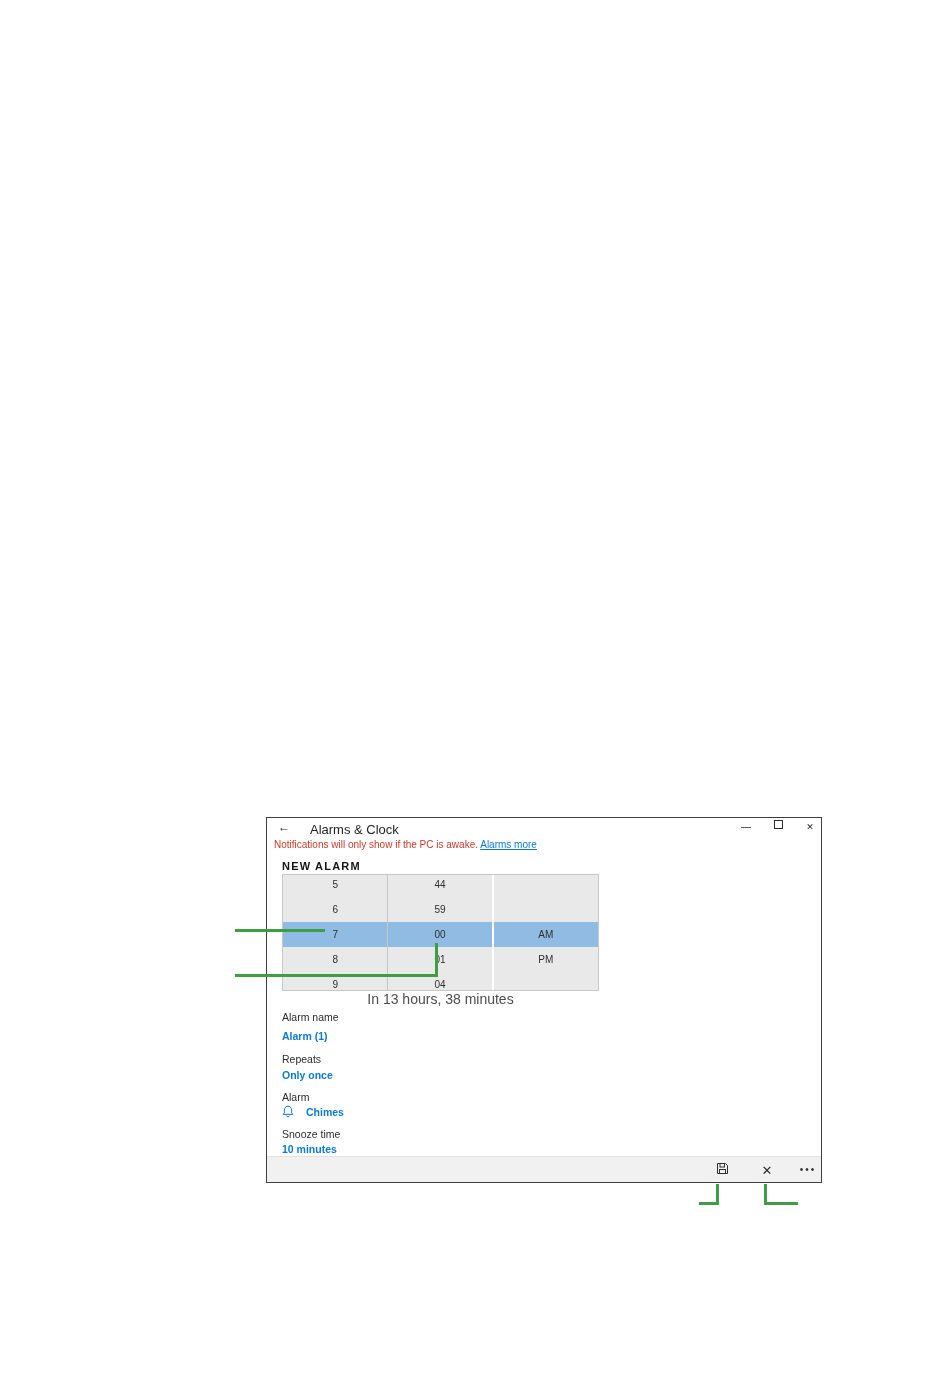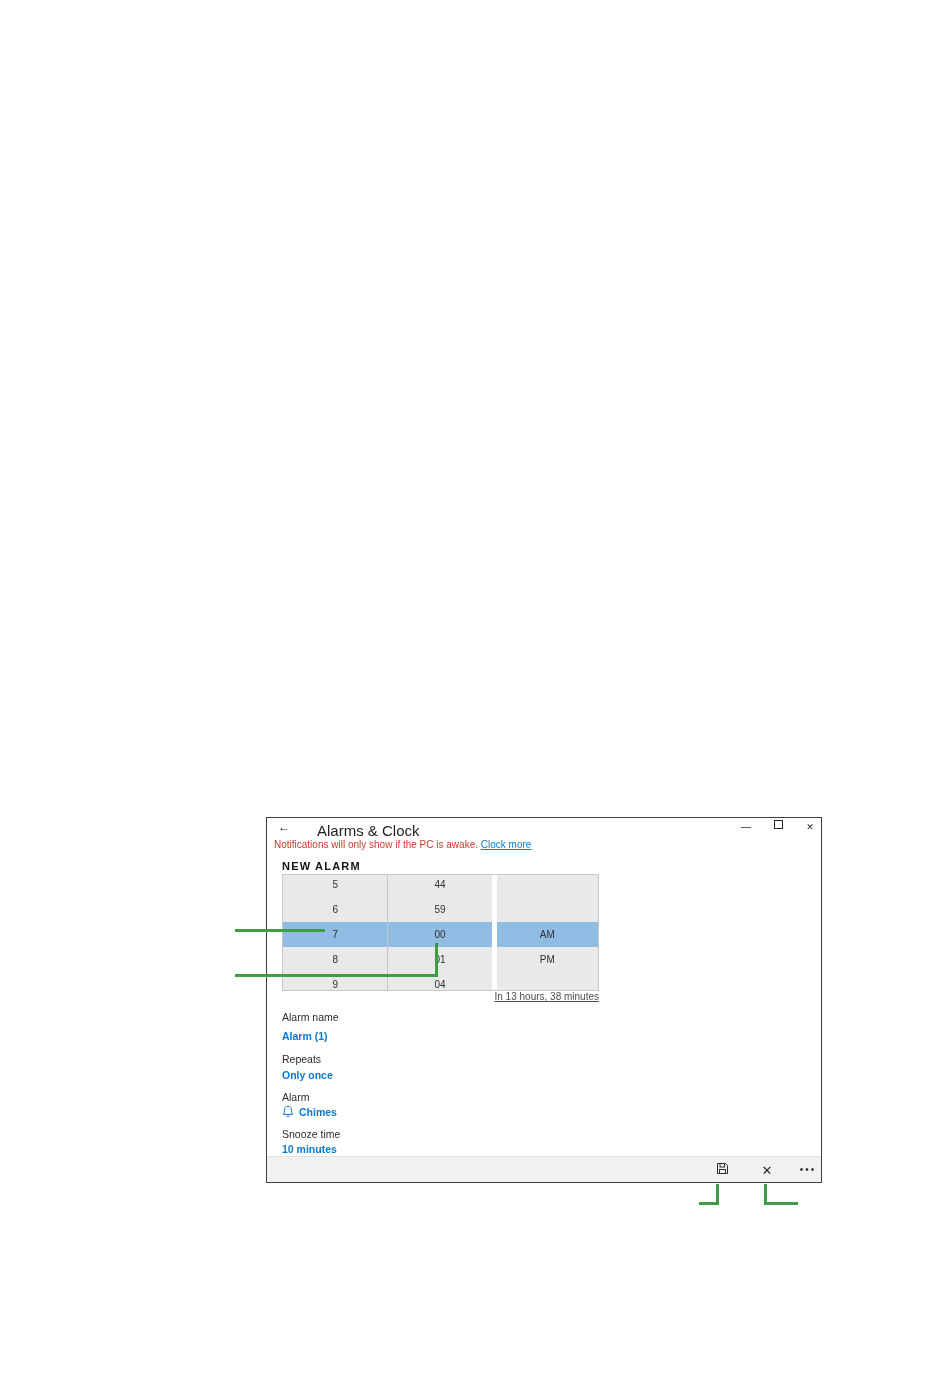--- a/index.html
+++ b/index.html
@@ -7,48 +7,48 @@
     position:relative;width:950px;height:1383px;background:#ffffff;overflow:hidden;
     font-family:"Liberation Sans","DejaVu Sans",sans-serif;
   }
   
   .app-window{
     position:absolute;left:266px;top:817px;width:556px;height:366px;
     background:#ffffff;border:1px solid #3f3f3f;border-bottom-width:2px;box-sizing:border-box;
   }
   .titlebar{position:absolute;left:0;top:0;width:100%;height:20px;background:#ffffff;}
   .back-btn{position:absolute;left:8px;top:1px;width:18px;height:16px;font-size:12px;color:#1a1a1a;text-align:center;line-height:16px;cursor:default;}
-  .win-title{position:absolute;left:50px;top:4px;font-size:15px;color:#1f1f1f;}
+  .win-title{position:absolute;left:43px;top:4px;font-size:13px;color:#1f1f1f;}
   .win-ctrl{position:absolute;top:1px;width:22px;height:16px;text-align:center;line-height:16px;color:#2a2a2a;}
   .ctrl-min{left:468px;font-size:10px;}
   .ctrl-max{left:500px;font-size:8px;}
   .ctrl-close{left:532px;font-size:9px;}
   .max-box{display:inline-block;width:7px;height:7px;border:1px solid #2a2a2a;}
   .notify{position:absolute;left:7px;top:21px;font-size:10px;color:#c83a2b;white-space:nowrap;}
   .notify a{color:#0b79d0;text-decoration:underline;cursor:pointer;}
   .heading{position:absolute;left:15px;top:42px;font-size:11px;font-weight:bold;letter-spacing:1.2px;color:#141414;}
 
   
   .picker{
     position:absolute;left:15px;top:56px;width:317px;height:117px;
     background:#e9e9e9;border:1px solid #c8c8c8;box-sizing:border-box;overflow:hidden;
   }
   .picker-inner{position:absolute;left:0;top:-3px;width:100%;}
   .p-row{display:flex;height:25px;}
   .p-row.selected{background:#90bce4;}
   .p-cell{font-size:10px;color:#2f2f2f;text-align:center;line-height:25px;box-sizing:border-box;}
   .p-cell.c0{width:105px;}
   .p-cell.c1{width:105px;border-left:1px solid #c6c6c6;}
-  .p-cell.c2{width:107px;border-left:5px solid #ffffff;}
-  .countdown{position:absolute;left:15px;top:173px;width:317px;text-align:right;font-size:10px;color:#4d4d4d;text-decoration:underline;}
+  .p-cell.c2{width:107px;border-left:2px solid #ffffff;}
+  .countdown{position:absolute;left:15px;top:173px;width:317px;text-align:center;font-size:14px;color:#4d4d4d;}
 
   
   .f-label{position:absolute;left:15px;font-size:10.5px;color:#2b2b2b;}
   .f-value{position:absolute;left:15px;font-size:10.5px;color:#0b79d0;cursor:pointer;font-weight:bold;}
-  .bell-row{display:flex;align-items:center;gap:5px;}
+  .bell-row{display:flex;align-items:center;gap:12px;}
   .bell-icon{width:12px;height:13px;display:inline-block;}
 
   
   .cmdbar{position:absolute;left:0;top:338px;width:100%;height:26px;background:#f1f1f1;border-top:1px solid #e3e3e3;box-sizing:border-box;}
   .cmd-btn{position:absolute;top:0;width:28px;height:26px;display:flex;align-items:center;justify-content:center;cursor:pointer;}
   .cmd-save{left:441px;}
   .cmd-close{left:486px;font-size:13px;color:#2e2e2e;font-weight:400;}
   .cmd-more{left:527px;font-size:10px;color:#2e2e2e;letter-spacing:2px;line-height:26px;}
 
   
@@ -73,21 +73,21 @@
       <div class="win-title">Alarms &amp; Clock</div>
       <div class="win-ctrl ctrl-min">—</div>
       <div class="win-ctrl ctrl-max">
         <span class="max-box"></span>
       </div>
       <div class="win-ctrl ctrl-close">✕</div>
     </div>
 
     <div class="notify">
       <span>Notifications will only show if the PC is awake.</span>
-      <a>Clock more</a>
+      <a>Alarms more</a>
     </div>
 
     <div class="heading">NEW ALARM</div>
 
     <div class="picker">
       <div class="picker-inner">
         <div class="p-row">
           <div class="p-cell c0">5</div>
           <div class="p-cell c1">44</div>
           <div class="p-cell c2"></div>

